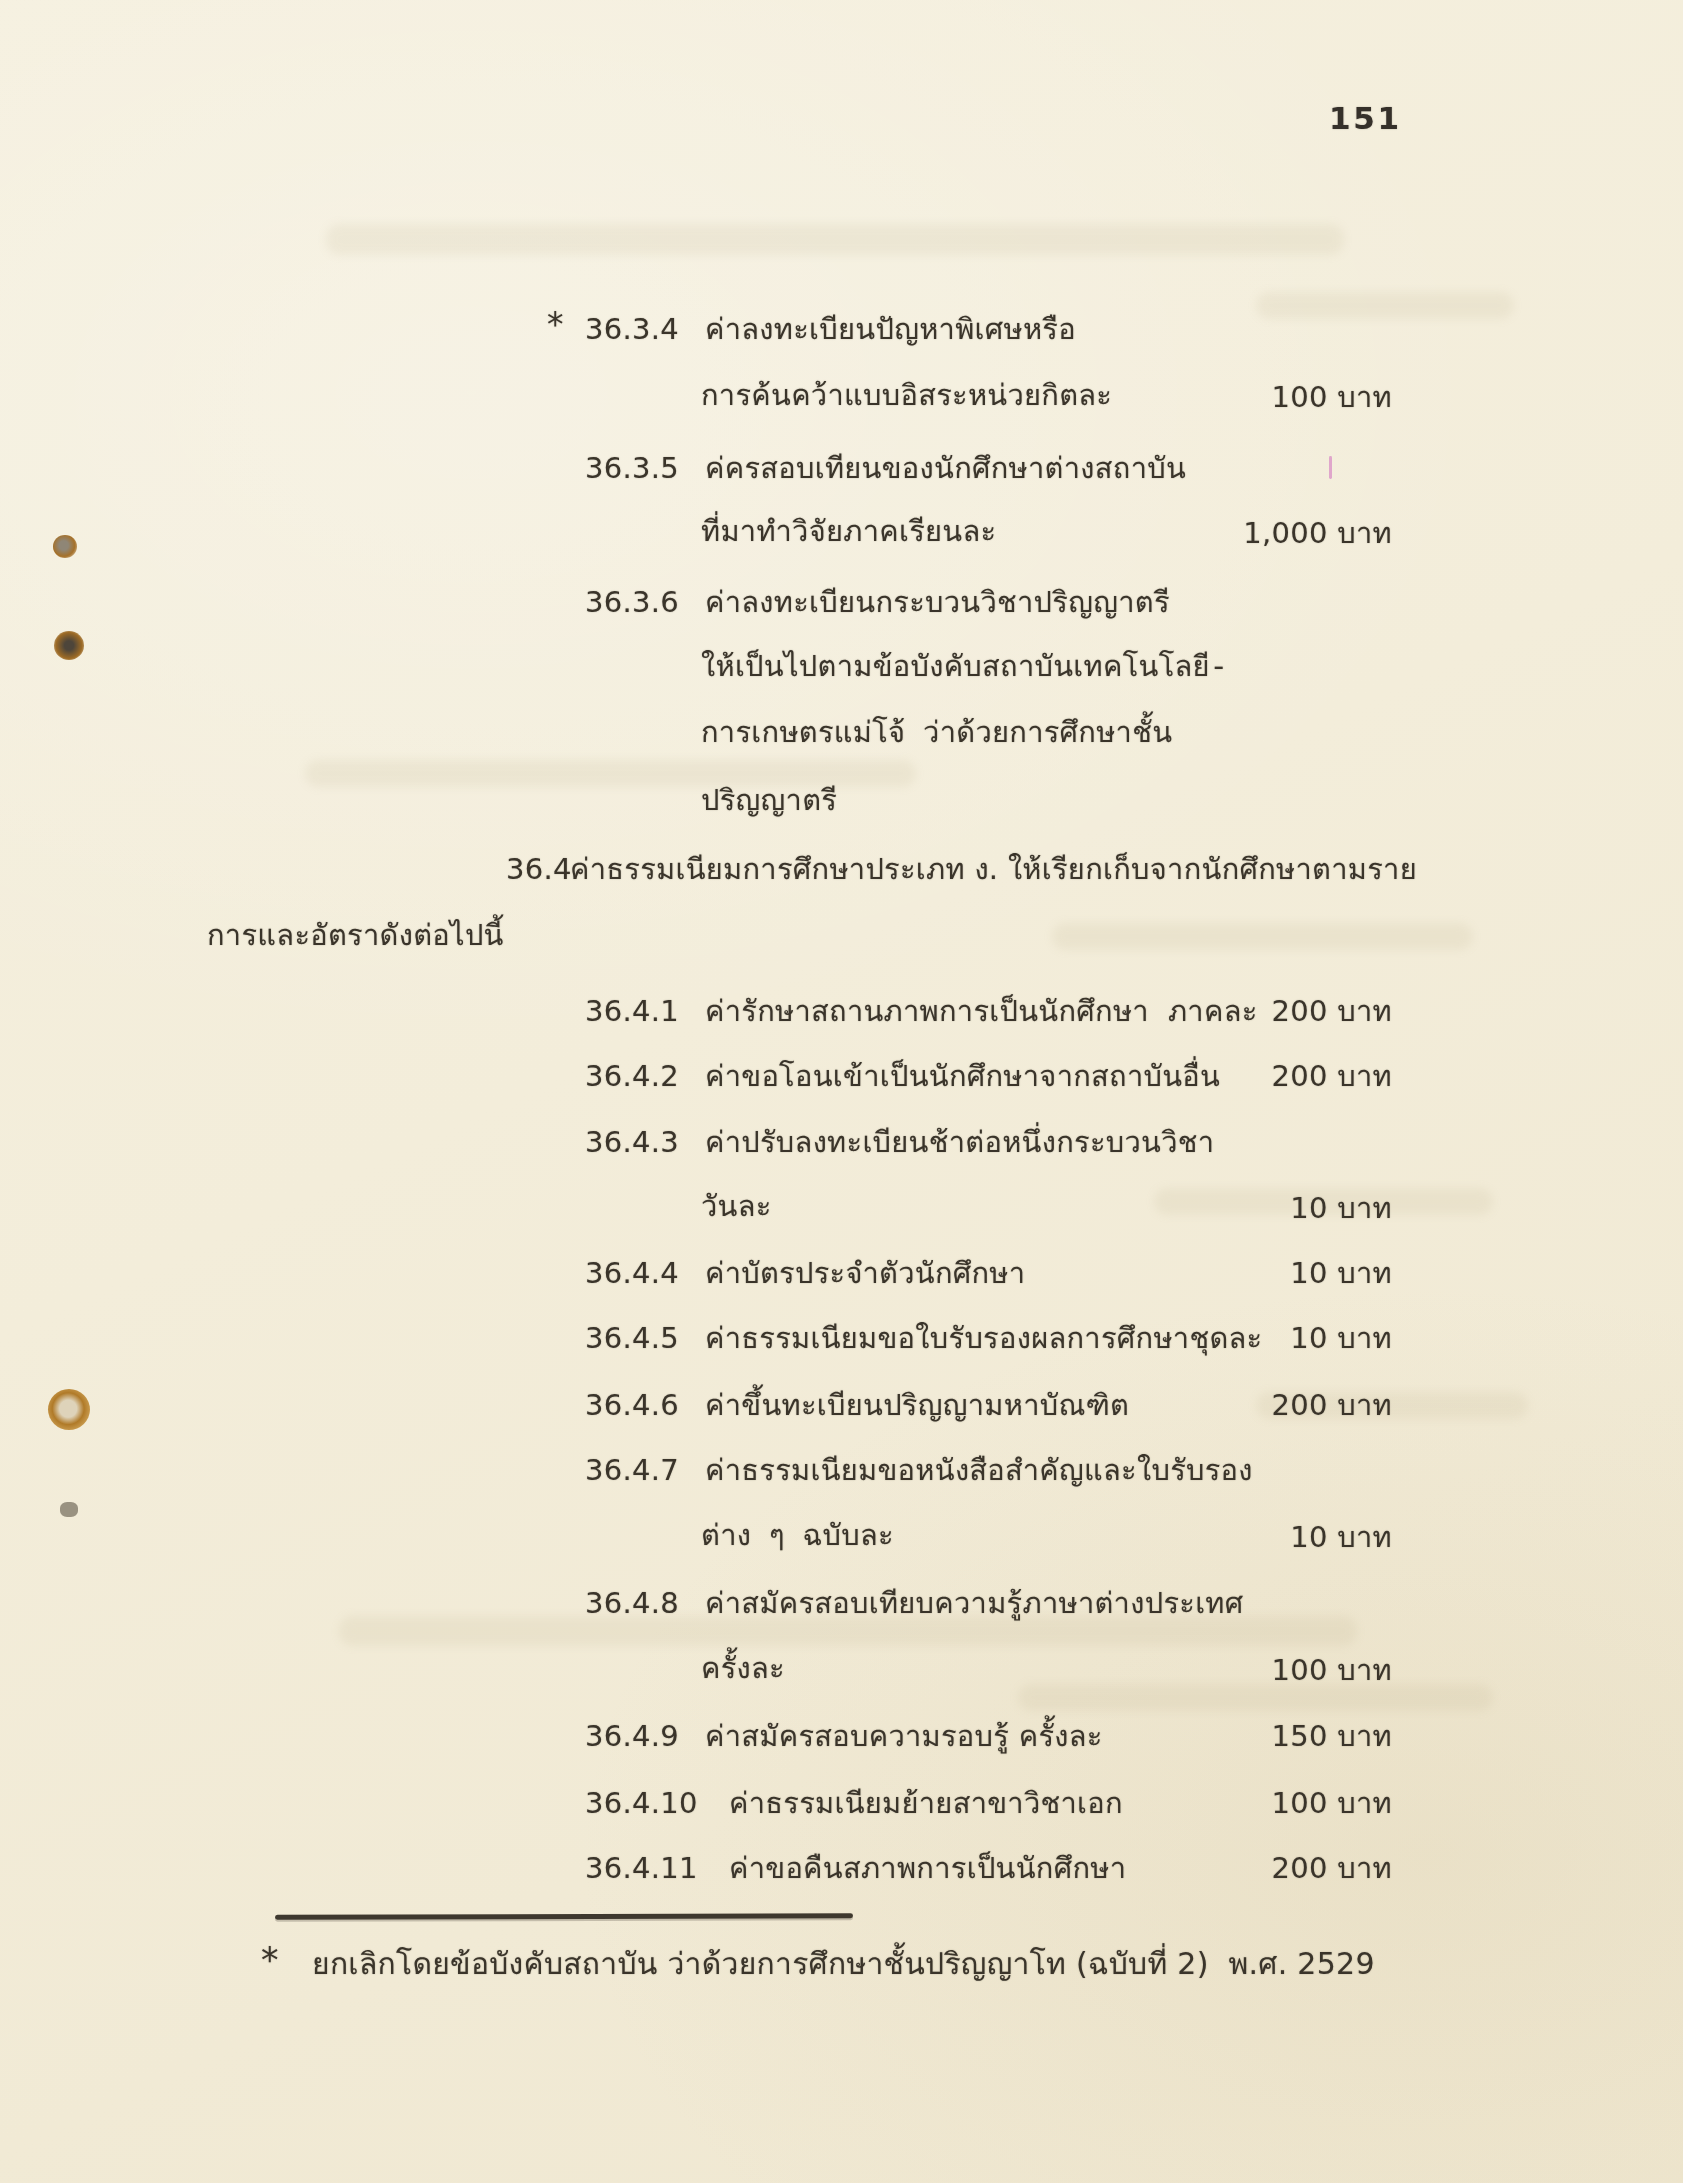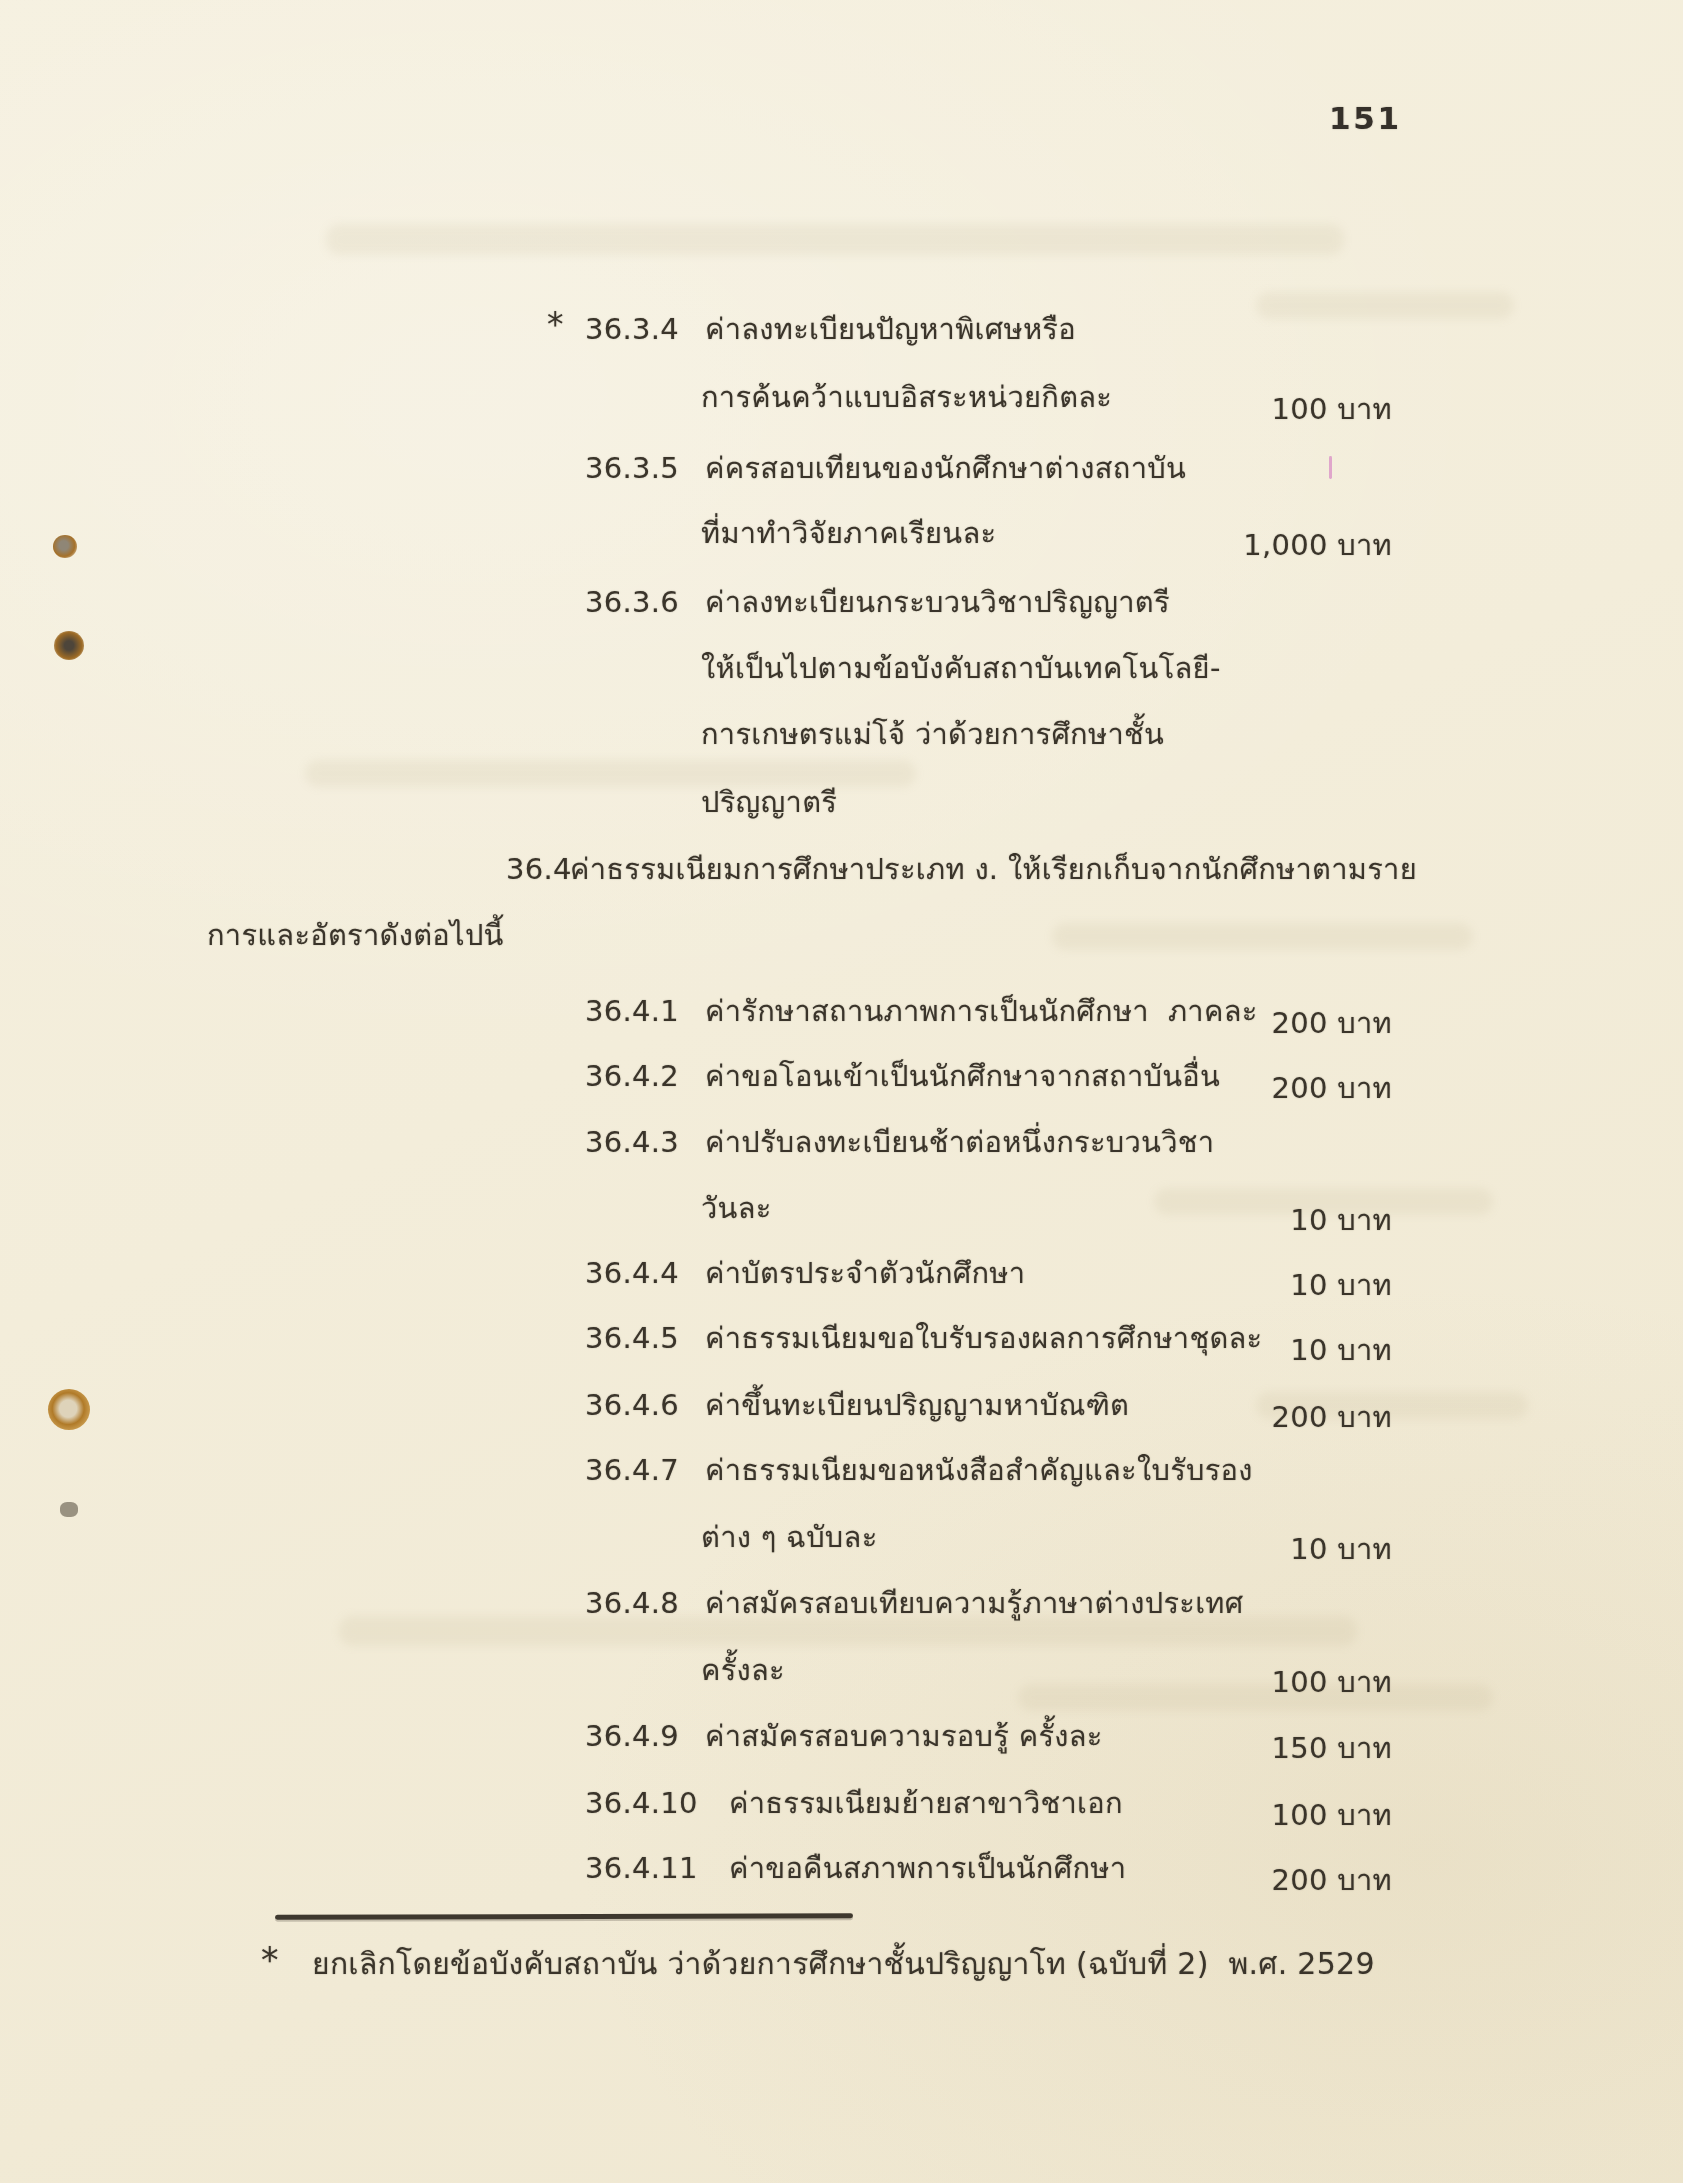--- a/index.html
+++ b/index.html
@@ -28,22 +28,22 @@
   }
   .line span{white-space:pre;}
   .pageno{
     position:absolute;left:1329px;top:100px;
     font-size:31px;font-weight:bold;letter-spacing:2.7px;
     color:#35302a;text-shadow:0 0 1.4px rgba(58,52,42,0.45);
   }
   .ln-num{position:absolute;left:585px;}
   .ln-txt{position:absolute;left:705px;text-align:right;}
   .ln-txt-w{position:absolute;left:729px;}
-  .ln-cont{position:absolute;left:701px;}
-  .ln-amt{position:absolute;right:292px;text-align:right;margin-top:12px;}
+  .ln-cont{position:absolute;left:701px;font-family:Liberation Mono, monospace;}
+  .ln-amt{position:absolute;right:292px;text-align:right;}
   .ast-334{position:absolute;left:547px;top:-5.4px;font-size:33px;}
   .hd-num{position:absolute;left:506px;}
   .hd-txt{position:absolute;left:570px;}
   .margin-txt{position:absolute;left:207px;}
   .fn-ast{position:absolute;left:261px;top:-2.7px;font-size:35px;}
   .fn-txt{position:absolute;left:312px;}
   .rule{
     position:absolute;left:275px;top:1914px;width:578px;height:5.4px;
     background:#3e382e;border-radius:2.7px;transform:rotate(-0.15deg);
     box-shadow:0 2px 0 rgba(62,56,46,0.25);

